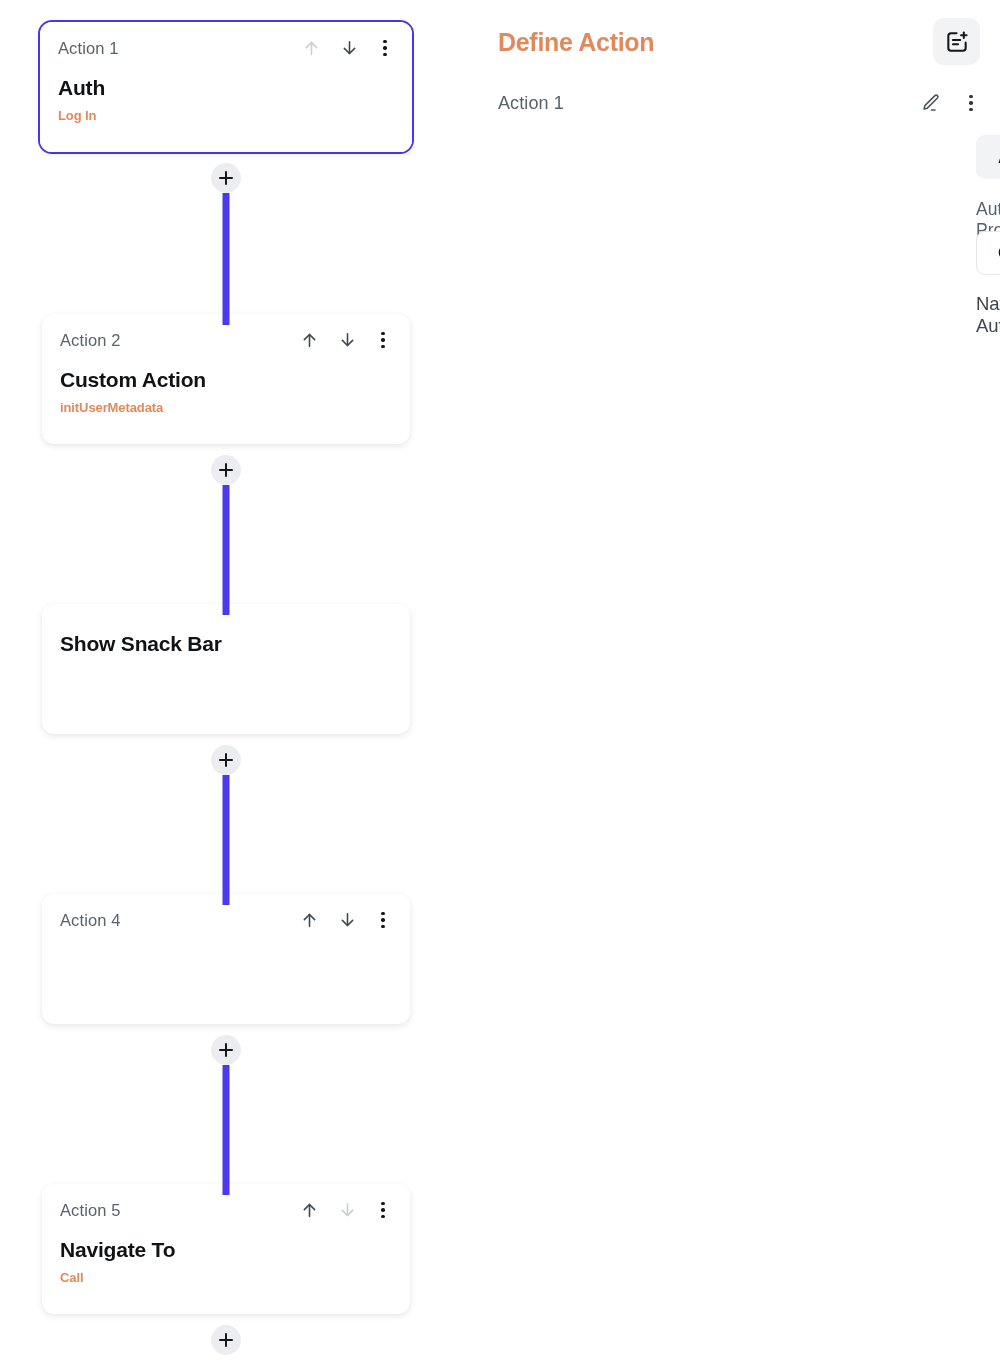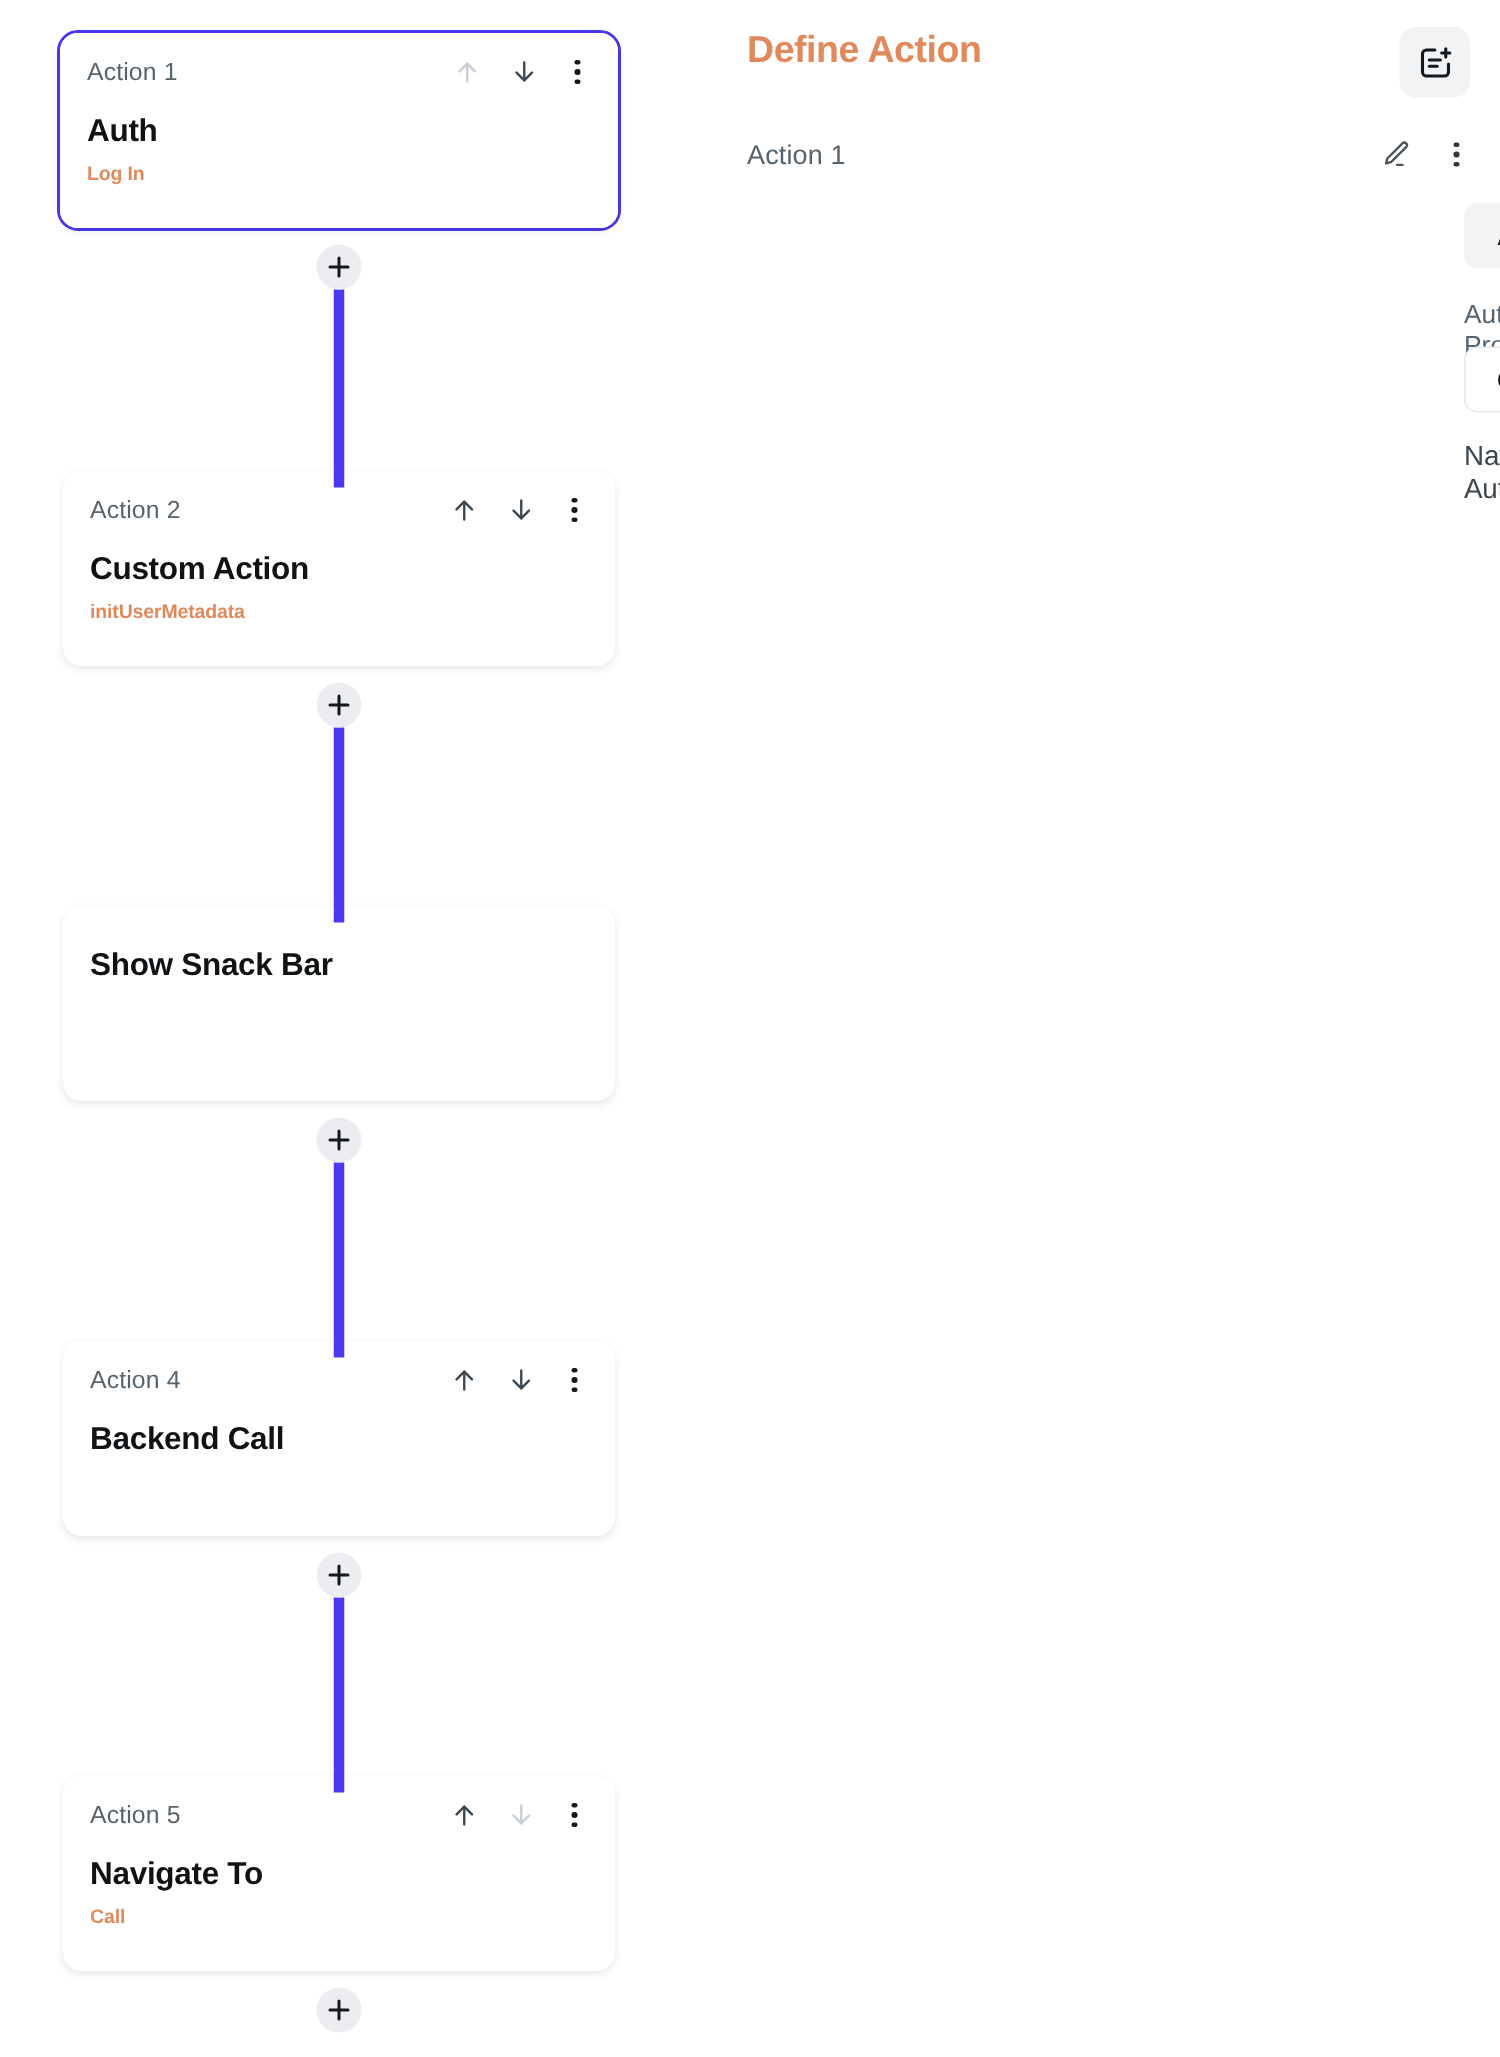--- a/index.html
+++ b/index.html
@@ -189,20 +189,21 @@
     background: #ffffff;
     padding: 0;
   }
 
   .detail-header {
     position: absolute;
     left: 20px;
     top: 18px;
     right: 20px;
     display: flex;
+    align-items: center;
     justify-content: space-between;
   }
 
   .detail-title {
     font-size: 25px;
     font-weight: 700;
     color: #e08a5c;
     letter-spacing: -0.3px;
     line-height: 30px;
   }
@@ -411,21 +412,20 @@
                     <polyline points="5.5,12.5 12,19 18.5,12.5"></polyline>
                   </svg>
               </span>
               <span class="dots-icon">
                   <i></i>
                   <i></i>
                   <i></i>
                 </span>
             </span>
           </div>
-          <div class="action-title">Backend Call</div>
         </div>
       </div>
       <div class="plus-btn" style="top:158px;"></div>
       <div class="connector" style="top:173px; height:130px;"></div>
     </div>
 
     <div class="flow-node" style="top:1182px;">
       <div class="node-shell">
         <div class="stack-bar"></div>
         <div class="action-card">

